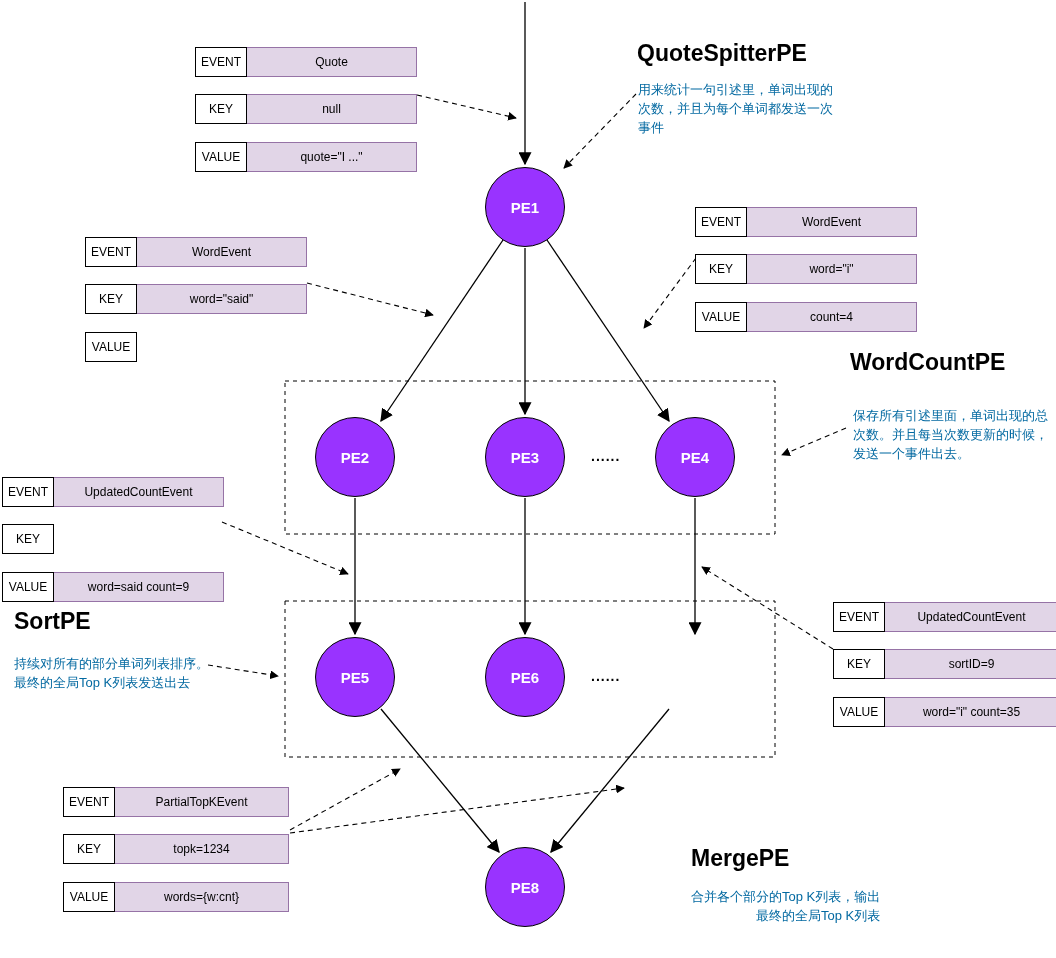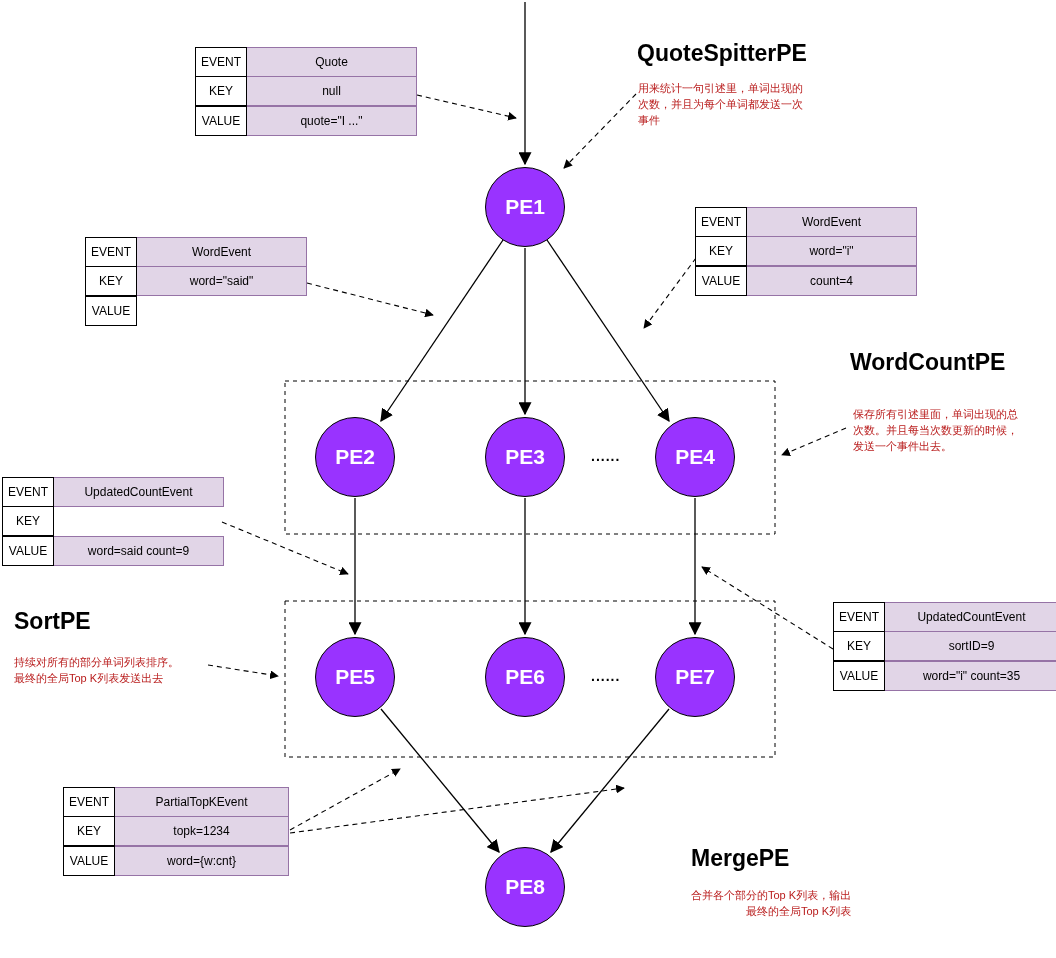--- a/index.html
+++ b/index.html
@@ -24,30 +24,30 @@
     position: absolute;
     width: 80px; height: 80px;
     border-radius: 50%;
     background: #9933ff;
     border: 1px solid #000000;
     display: flex;
     align-items: center;
     justify-content: center;
     color: #ffffff;
     font-weight: bold;
-    font-size: 21px;
+    font-size: 15px;
   }
   
   .etable {
     position: absolute;
     display: flex;
     flex-direction: column;
     font-size: 12px;
   }
-  .erow { display: flex; height: 30px; }
+  .erow { display: flex; height: 48px; }
   .ecell {
     display: flex;
     align-items: center;
     justify-content: center;
     height: 30px;
   }
   .ecell.label {
     width: 52px;
     background: #ffffff;
     border: 1px solid #000000;
@@ -65,23 +65,23 @@
   
   .pe-title {
     position: absolute;
     font-weight: bold;
     font-size: 23px;
     color: #000000;
     white-space: nowrap;
   }
   .pe-desc {
     position: absolute;
-    font-size: 11px;
+    font-size: 13px;
     line-height: 1.45;
-    color: #b91c1c;
+    color: #0369a1;
     white-space: pre-line;
   }
   .dots {
     position: absolute;
     font-weight: bold;
     font-size: 14px;
     letter-spacing: 1px;
     color: #000000;
   }
 </style>
@@ -136,23 +136,20 @@
     </div>
   <div class="pe-node" style="left:655px;top:417px;">
       <span>PE4</span>
     </div>
   <div class="pe-node" style="left:315px;top:637px;">
       <span>PE5</span>
     </div>
   <div class="pe-node" style="left:485px;top:637px;">
       <span>PE6</span>
     </div>
-  <div class="pe-node" style="left:655px;top:637px;">
-      <span>PE7</span>
-    </div>
   <div class="pe-node" style="left:485px;top:847px;">
       <span>PE8</span>
     </div>
 
   <div class="dots" style="left:591px;top:448px;">......</div>
   <div class="dots" style="left:591px;top:668px;">......</div>
 
   <div class="etable" style="left:195px;top:47px;">
     <div class="erow">
       <div class="ecell label">EVENT</div>
@@ -230,21 +227,21 @@
     <div class="erow">
       <div class="ecell label">EVENT</div>
       <div class="ecell value">PartialTopKEvent</div>
     </div>
     <div class="erow">
       <div class="ecell label">KEY</div>
       <div class="ecell value">topk=1234</div>
     </div>
     <div class="erow">
       <div class="ecell label">VALUE</div>
-      <div class="ecell value">word={w:cnt}</div>
+      <div class="ecell value">words={w:cnt}</div>
     </div>
   </div>
 
   <div class="pe-title" style="left:637px;top:40px;">QuoteSpitterPE</div>
   <div class="pe-desc" style="left:638px;top:81px;">用来统计一句引述里，单词出现的
 次数，并且为每个单词都发送一次
 事件</div>
 
   <div class="pe-title" style="left:850px;top:349px;">WordCountPE</div>
   <div class="pe-desc" style="left:853px;top:407px;">保存所有引述里面，单词出现的总

